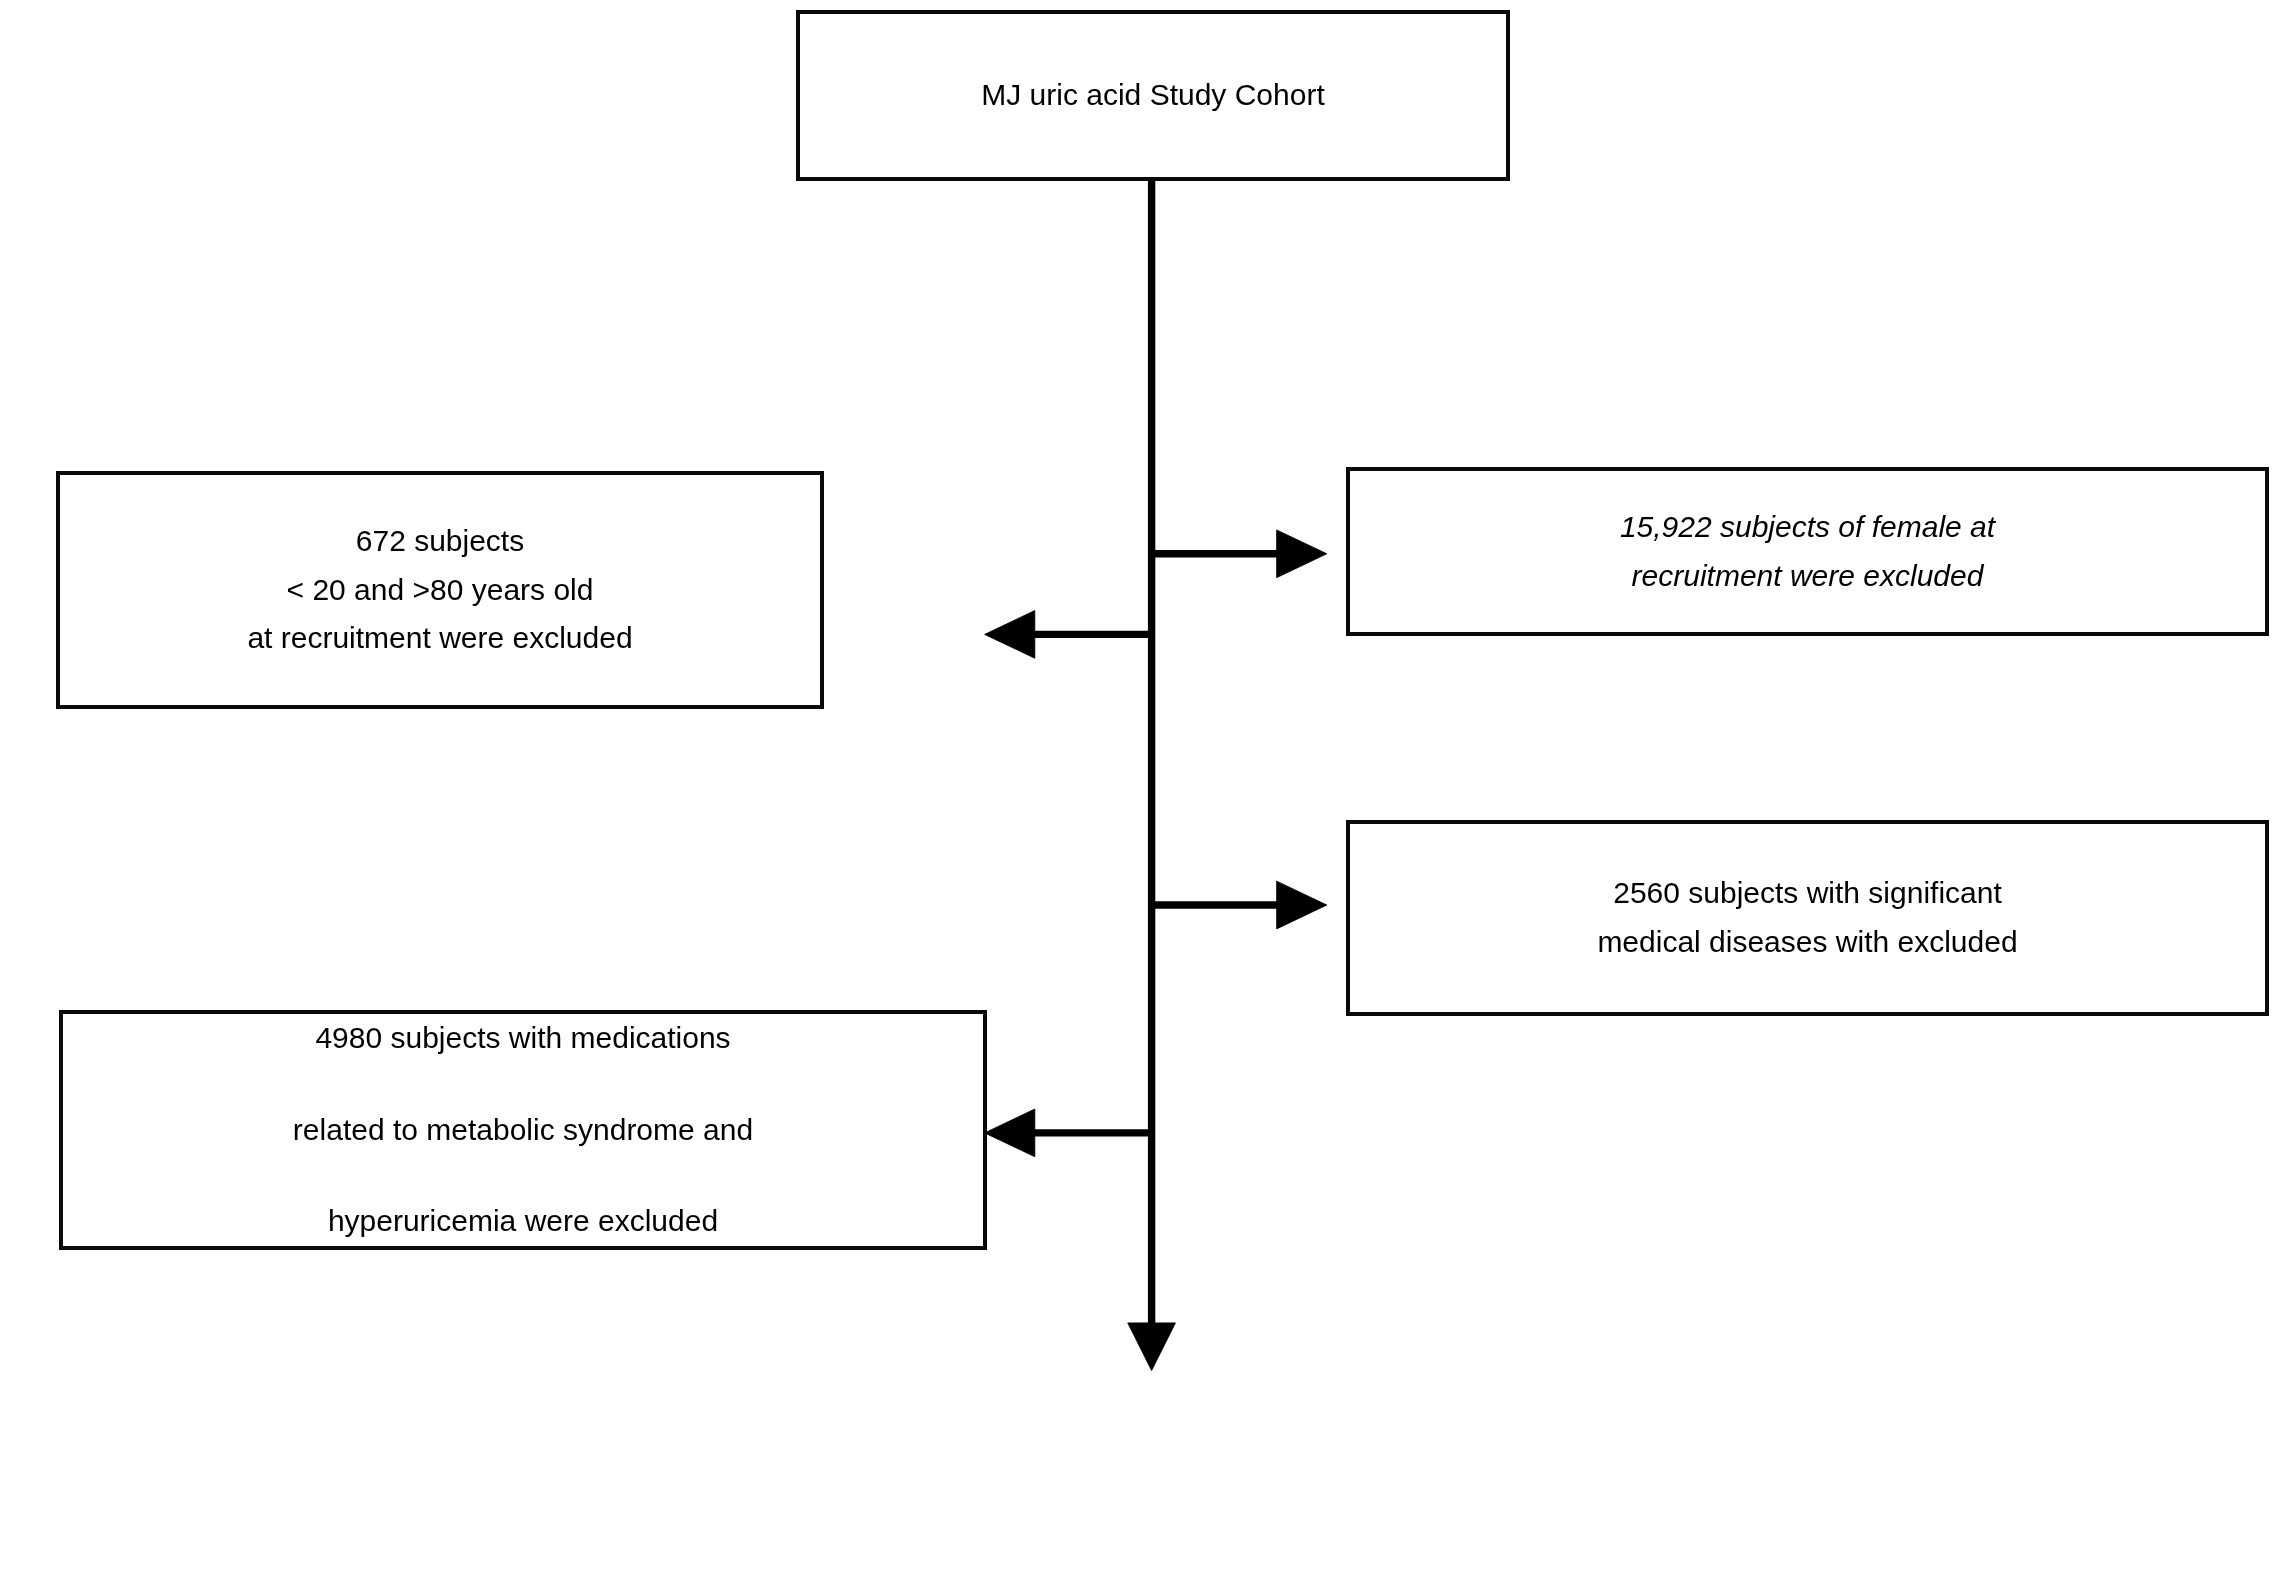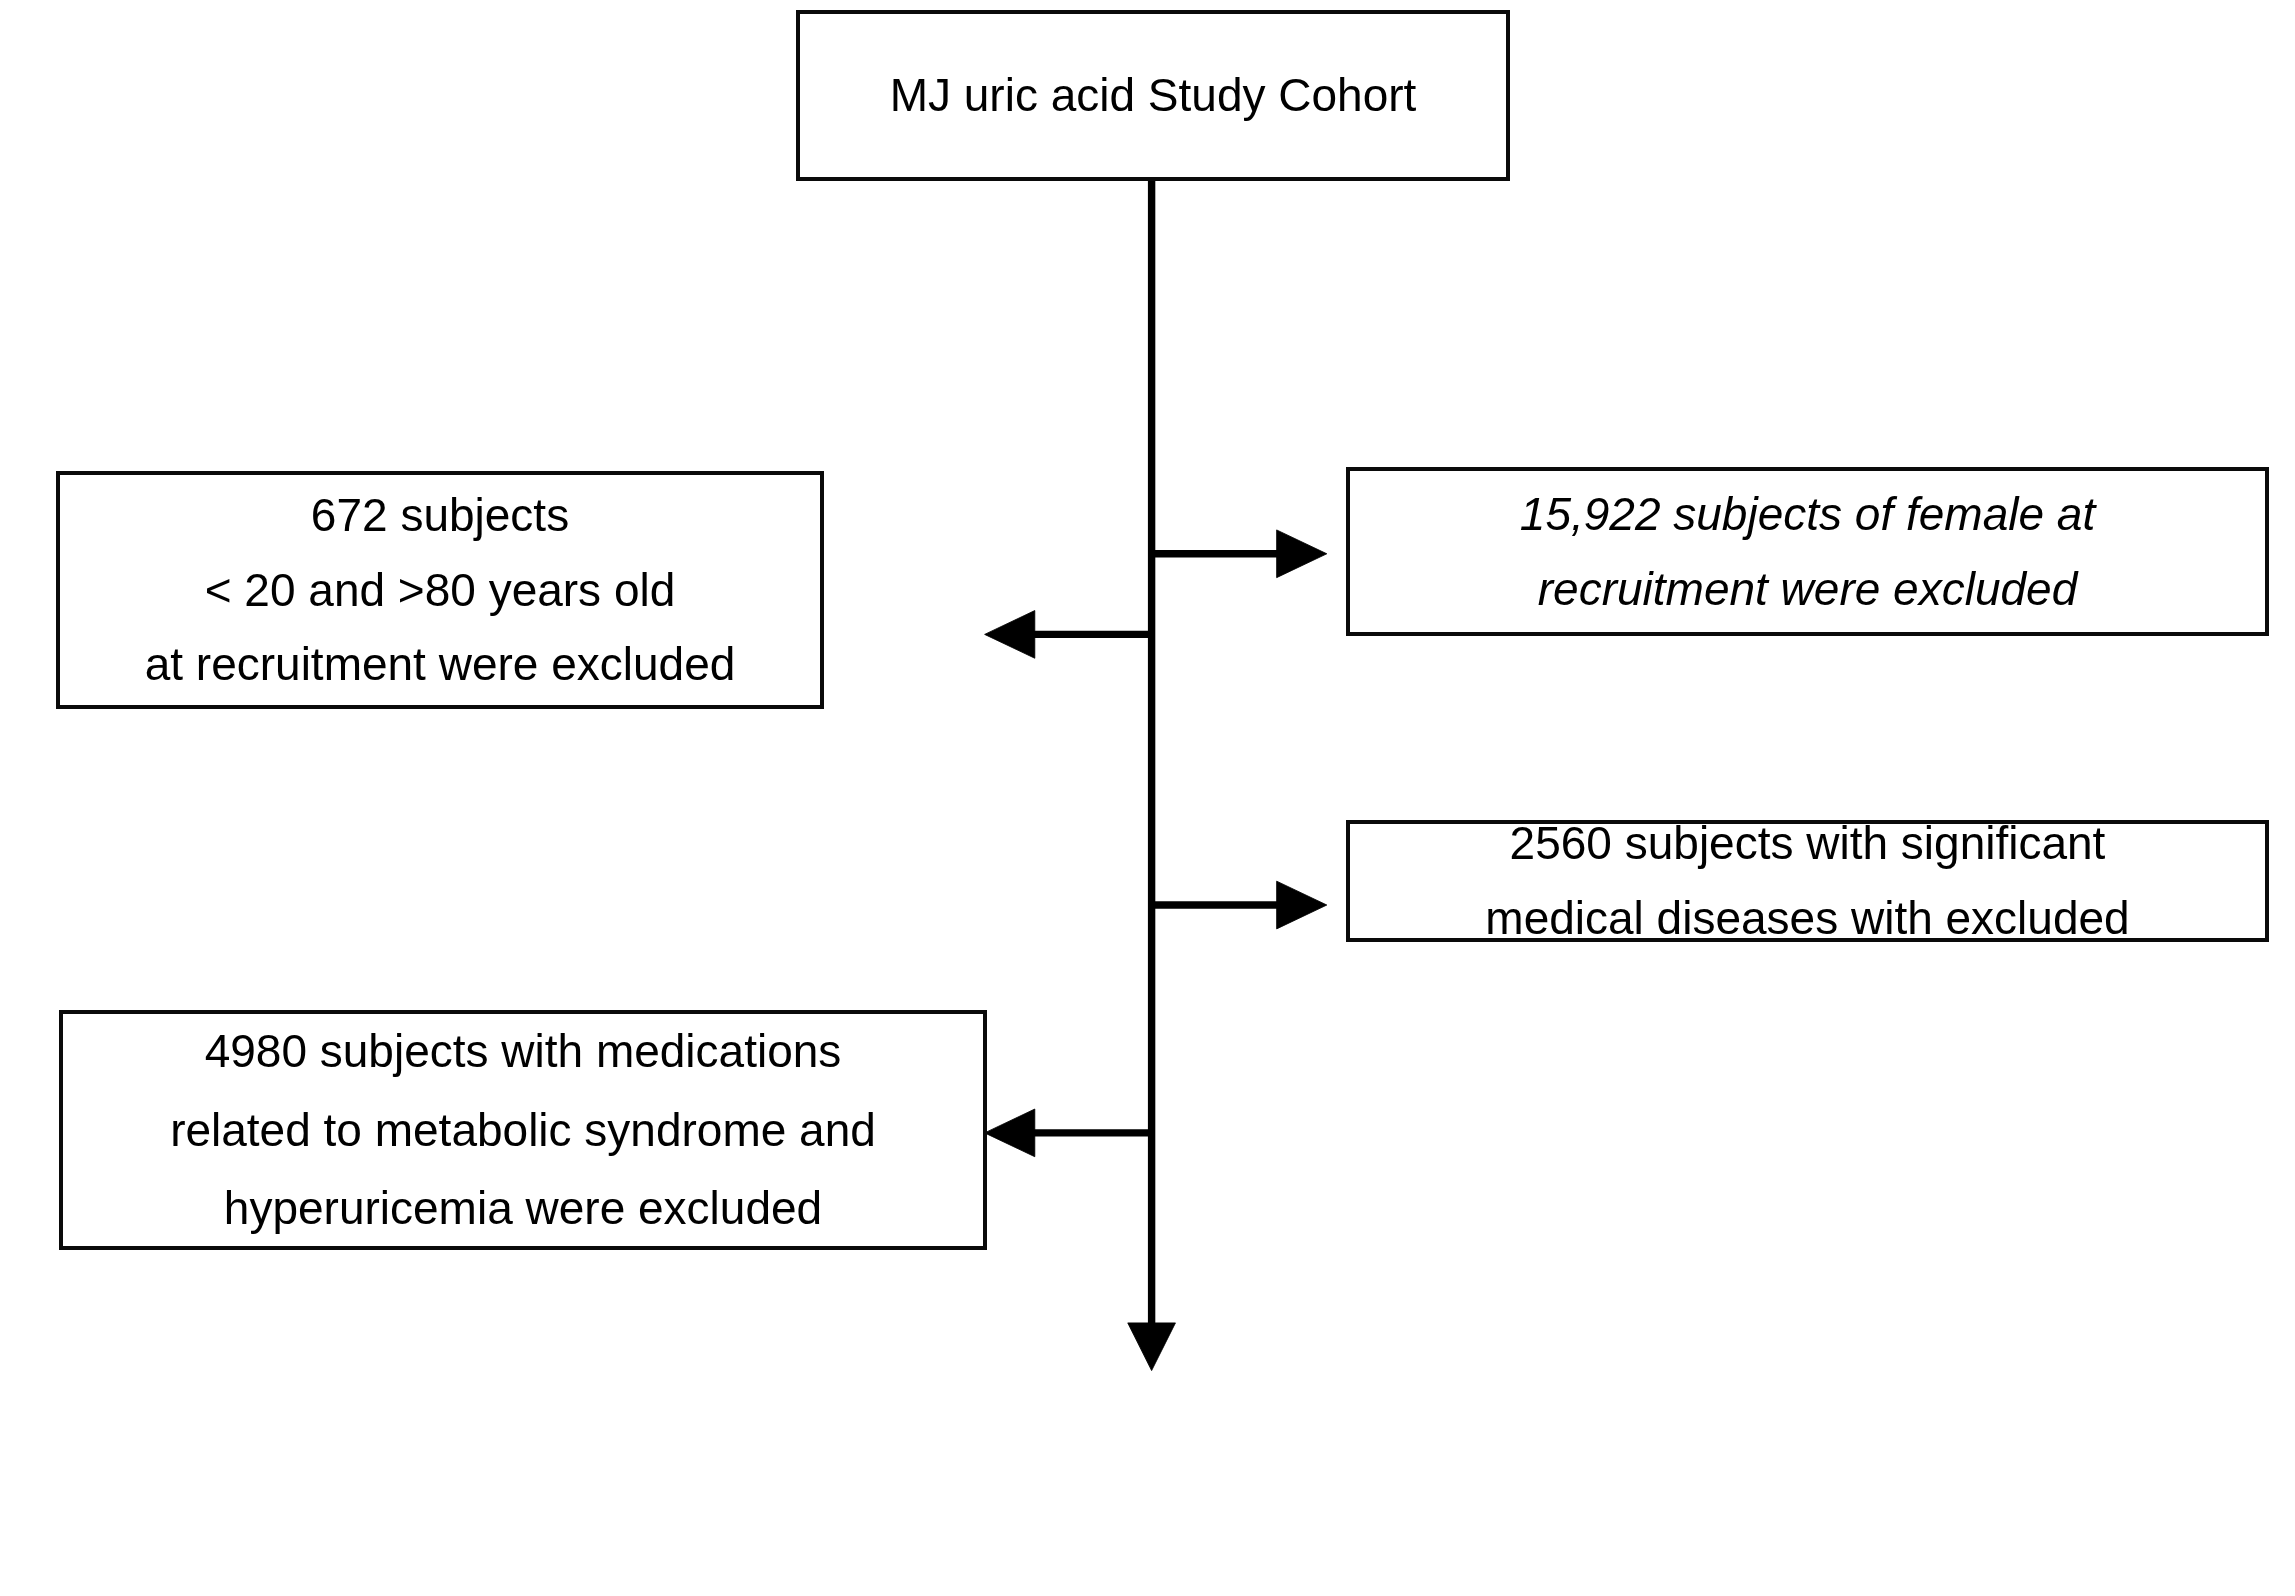--- a/index.html
+++ b/index.html
@@ -32,34 +32,34 @@
   .node {
     position: absolute;
     box-sizing: border-box;
     border: 4.1px solid #0a0a0a;
     background: #ffffff;
     display: flex;
     flex-direction: column;
     justify-content: center;
     align-items: center;
     text-align: center;
-    font-size: 46px;
+    font-size: 30px;
     line-height: 1.62;
     color: #000000;
   }
   .node .line {
     white-space: nowrap;
   }
   .italic-n {
     font-style: italic;
   }
   #node-cohort        { left: 796px;  top: 10px;   width: 714px;  height: 171px; }
   #node-excl-age      { left: 56px;   top: 471px;  width: 768px; height: 238px; }
   #node-excl-female   { left: 1346px; top: 467px;  width: 923px; height: 169px; font-style: italic; }
-  #node-excl-medical  { left: 1346px; top: 820px;  width: 923px; height: 122px; }
+  #node-excl-medical  { left: 1346px; top: 820px;  width: 923px; height: 196px; }
   #node-excl-meds     { left: 59px;   top: 1010px; width: 928px; height: 240px; justify-content: space-between; }
   #node-final         { left: 736px;  top: 1403px; width: 919px; height: 171px; }
 </style>
 </head>
 <body>
 
 <div id="canvas">
 
   <svg class="connectors" width="2295" height="1597" viewBox="0 0 2790 1941">
 

